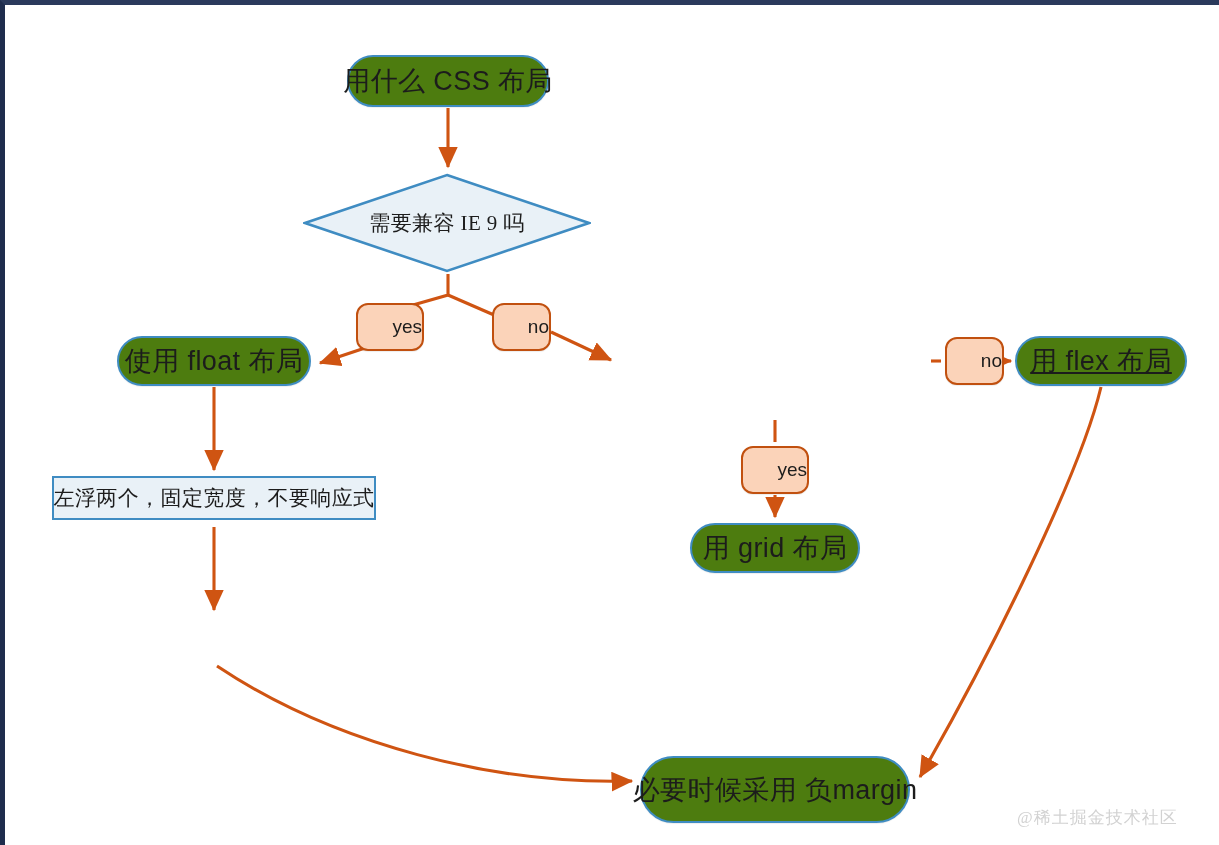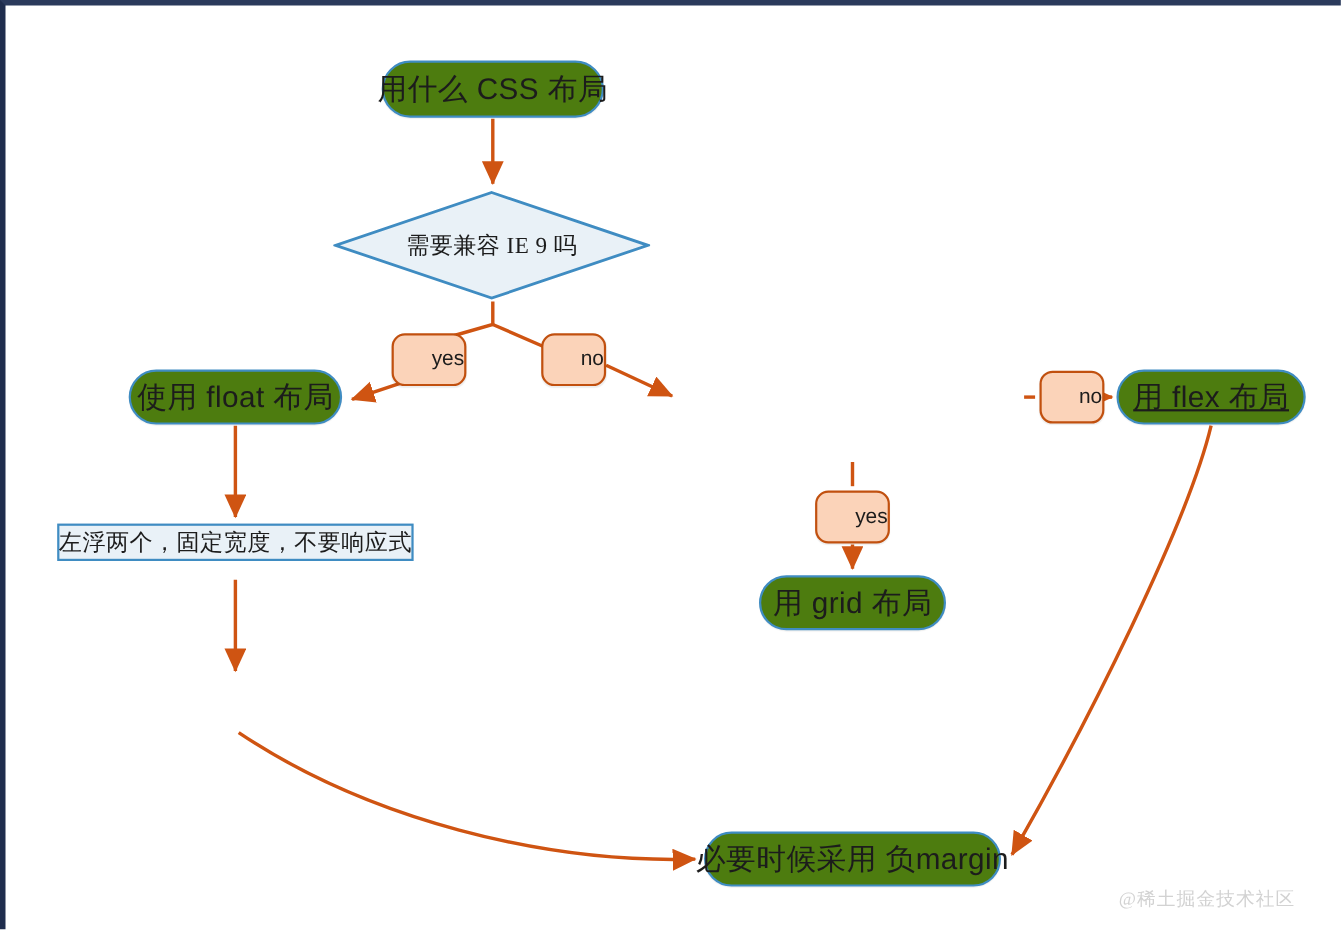--- a/index.html
+++ b/index.html
@@ -169,24 +169,24 @@
   </div>
 
   <div class="node n-pill" style="left:736px; top:441px; width:68px; height:48px;">
     <span>yes</span>
   </div>
 
   <div class="node n-round" style="left:685px; top:518px; width:170px; height:50px;align-items:center;">
     <span>用 grid 布局</span>
   </div>
 
-  <div class="node n-rect" style="left:47px; top:471px; width:324px; height:34px;">
+  <div class="node n-rect" style="left:47px; top:471px; width:324px; height:44px;">
     <span>左浮两个，固定宽度，不要响应式</span>
   </div>
 
 
-  <div class="node n-round" style="left:635px; top:751px; width:270px; height:50px;">
+  <div class="node n-round" style="left:635px; top:751px; width:270px; height:67px;">
     <span>必要时候采用 负margin</span>
   </div>
 
   <div class="watermark" style="left:1012px; top:801px;">@稀土掘金技术社区</div>
 
 </div>
 
 </body></html>

